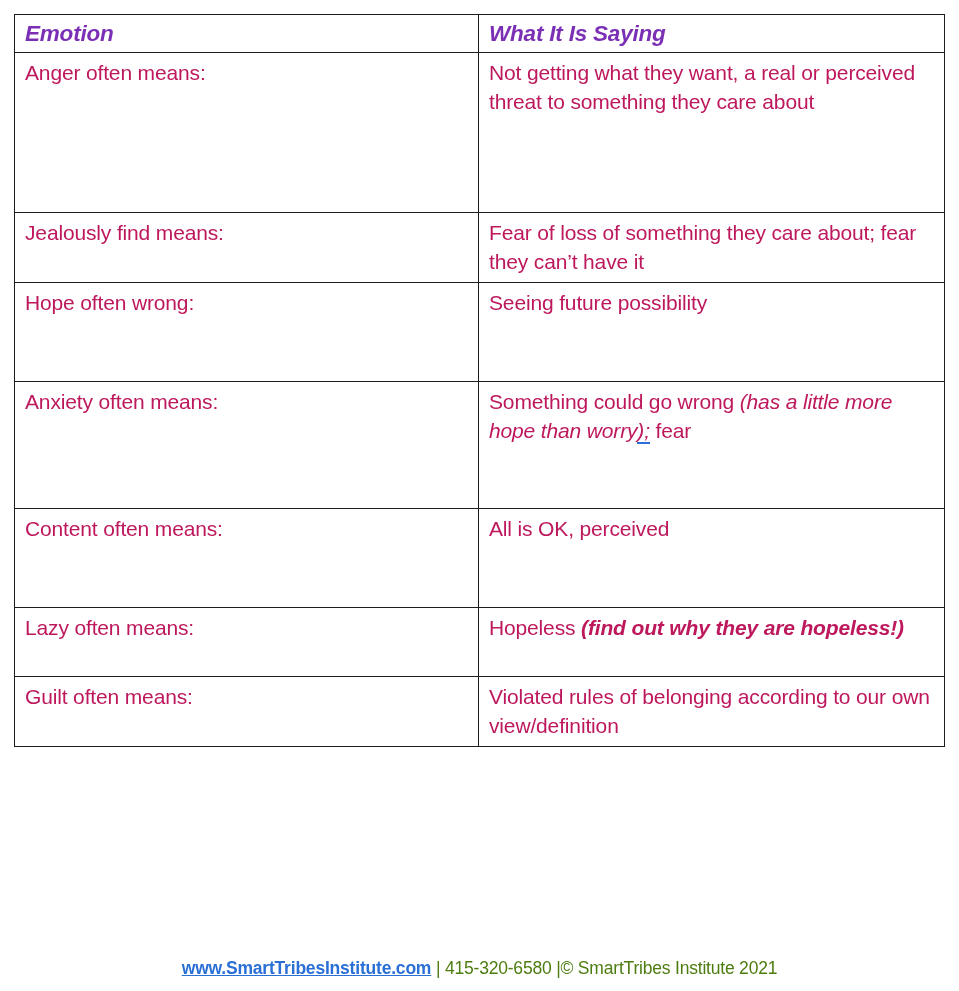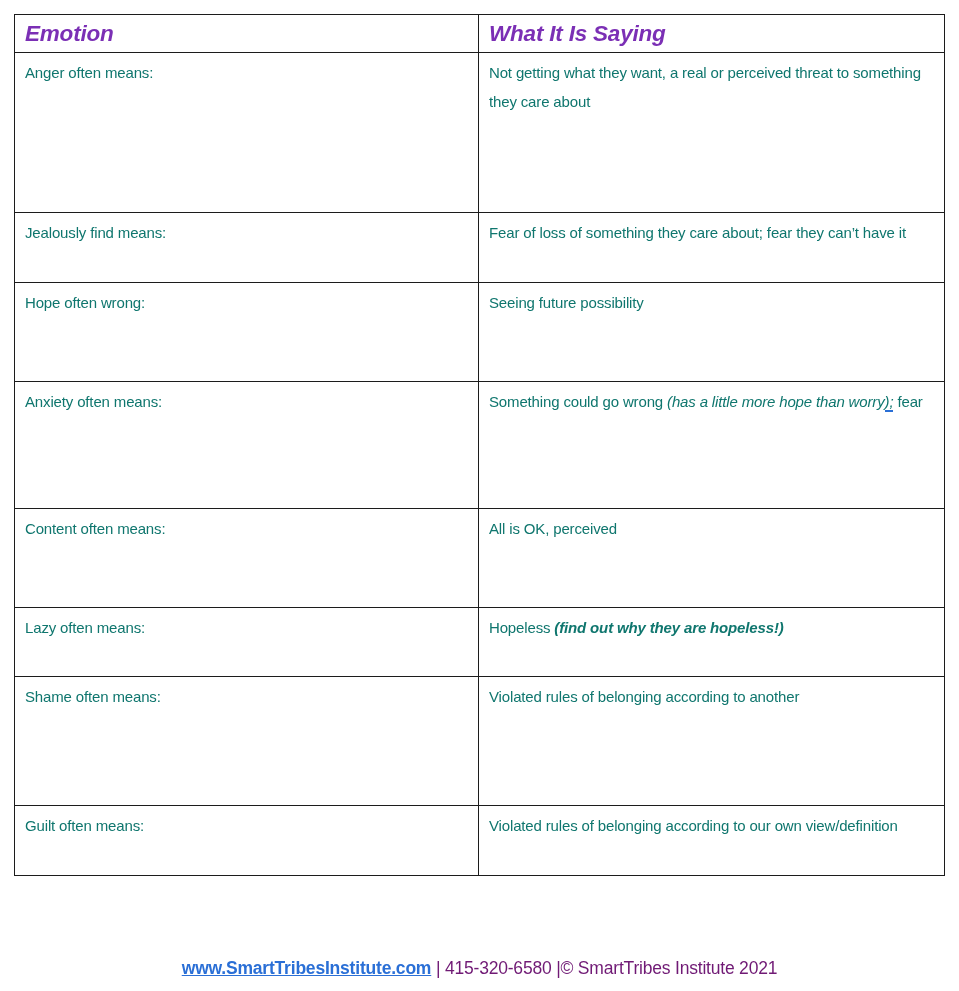--- a/index.html
+++ b/index.html
@@ -56,23 +56,23 @@
     color: #7B2FB5;
     font-weight: bold;
     font-style: italic;
     font-size: 22.5px;
     line-height: 27px;
     letter-spacing: -0.2px;
     white-space: nowrap;
   }
 
   .cell-text {
-    font-size: 15px;
+    font-size: 21px;
     line-height: 29px;
-    color: #0f766e;
+    color: #be185d;
     letter-spacing: -0.15px;
   }
 
   .cell-text .it {
     font-style: italic;
   }
   .cell-text .bi {
     font-style: italic;
     font-weight: bold;
   }
@@ -103,21 +103,21 @@
     color: #1f1f1f;
     letter-spacing: -0.2px;
     white-space: nowrap;
   }
   .footer .site-link {
     color: #2a6fd6;
     text-decoration: underline;
     font-weight: bold;
   }
   .footer .rest {
-    color: #701a75;
+    color: #4d7c0f;
   }
 </style>
 </head>
 <body>
 
 <div class="page">
 
   <table class="emotion-table">
     <colgroup>
       <col class="col-emotion">
@@ -183,28 +183,20 @@
 
       <tr class="r-lazy">
         <td>
           <span class="cell-text">Lazy often means:</span>
         </td>
         <td>
           <span class="cell-text"><span>Hopeless </span><span class="bi">(find out why they are hopeless!)</span></span>
         </td>
       </tr>
 
-      <tr class="r-shame">
-        <td>
-          <span class="cell-text">Shame often means:</span>
-        </td>
-        <td>
-          <span class="cell-text"><span>Violated rules of belonging according to another</span></span>
-        </td>
-      </tr>
 
       <tr class="r-guilt">
         <td>
           <span class="cell-text">Guilt often means:</span>
         </td>
         <td>
           <span class="cell-text"><span>Violated rules of belonging according to our own view/definition</span></span>
         </td>
       </tr>
 

